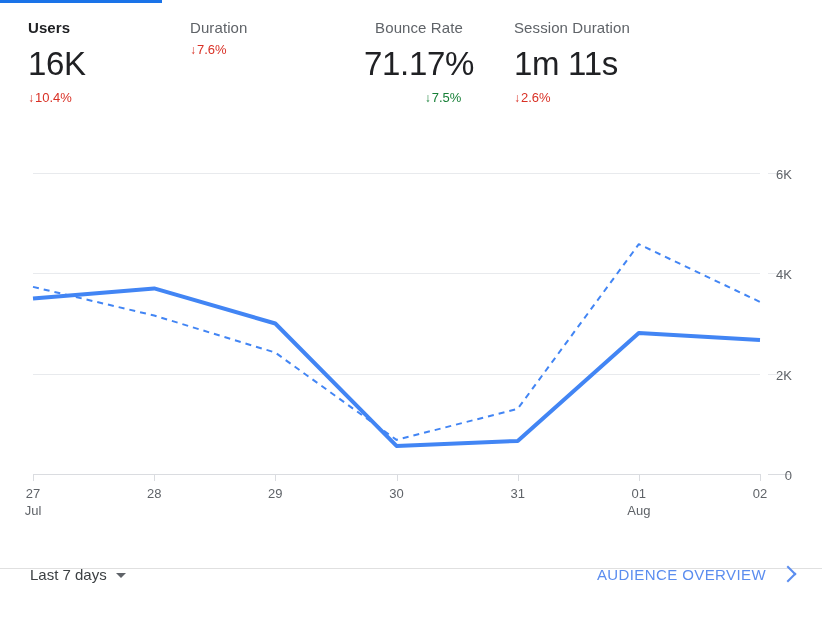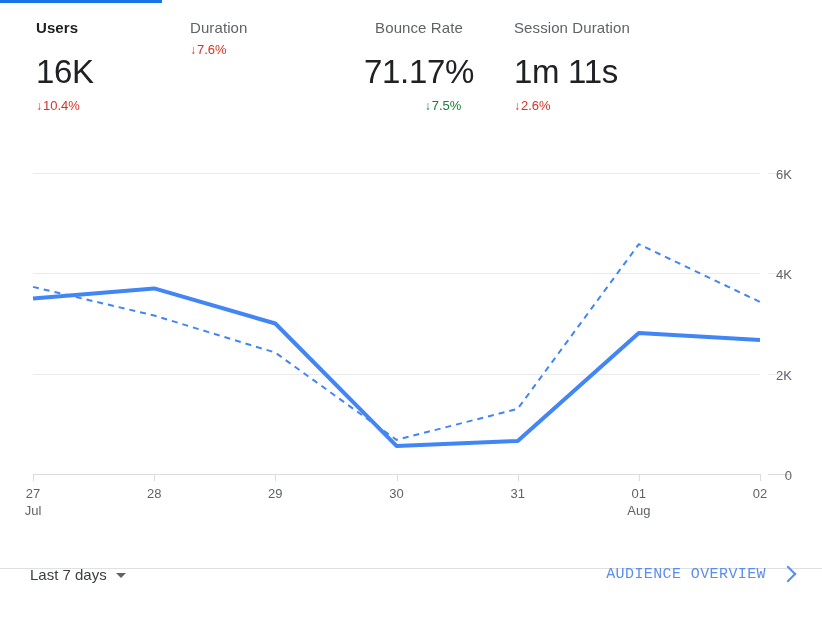--- a/index.html
+++ b/index.html
@@ -31,21 +31,21 @@
     position: absolute;
     top: 18px;
     left: 0;
     width: 822px;
     height: 110px;
     display: flex;
   }
   .metric {
     box-sizing: border-box;
   }
-  .metric:nth-child(1) { width: 162px; padding-left: 36px; }
+  .metric:nth-child(1) { width: 162px; padding-left: 28px; }
   .metric:nth-child(2) { width: 162px; padding-left: 28px; }
   .metric:nth-child(3) { width: 162px; padding-left: 28px; text-align: center; }
   .metric:nth-child(4) { width: 200px; padding-left: 28px; }
 
   .metric-label {
     font-size: 15px;
     line-height: 20px;
     color: #5f6368;
     letter-spacing: .1px;
     white-space: nowrap;
@@ -53,21 +53,21 @@
   .metric.primary .metric-label {
     color: #202124;
     font-weight: bold;
   }
   .metric-value {
     font-size: 33px;
     line-height: 44px;
     color: #202124;
     font-weight: 300;
     letter-spacing: -.3px;
-    margin-top: 12px;
+    margin-top: 4px;
     white-space: nowrap;
   }
   .metric-delta {
     font-size: 13px;
     line-height: 20px;
     margin-top: 2px;
     white-space: nowrap;
   }
   .metric-delta.down { color: #d93025; }
   .metric-delta.up   { color: #188038; margin-left: 48px; }
@@ -175,21 +175,20 @@
     margin-top: 2px;
   }
   .overview-link {
     display: flex;
     align-items: center;
     color: #5b8def;
     font-size: 15px;
     letter-spacing: .4px;
     cursor: pointer;
     user-select: none;
-    font-family: Liberation Mono, monospace;
   }
   .chevron-right {
     margin-left: 16px;
     width: 10px;
     height: 10px;
     border-top: 2px solid #5b8def;
     border-right: 2px solid #5b8def;
     transform: rotate(45deg);
     margin-bottom: 1px;
   }

